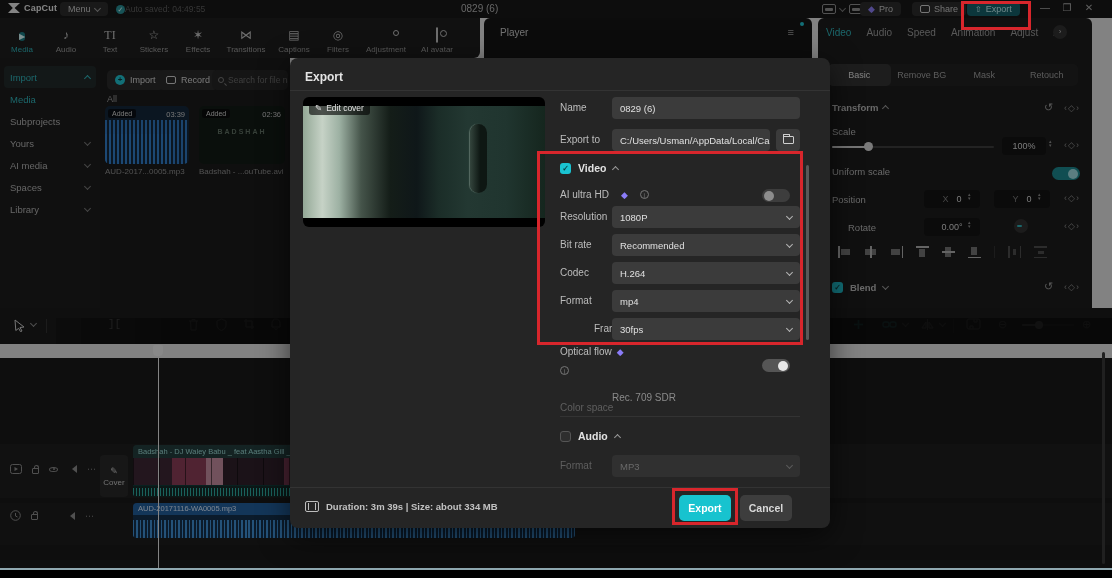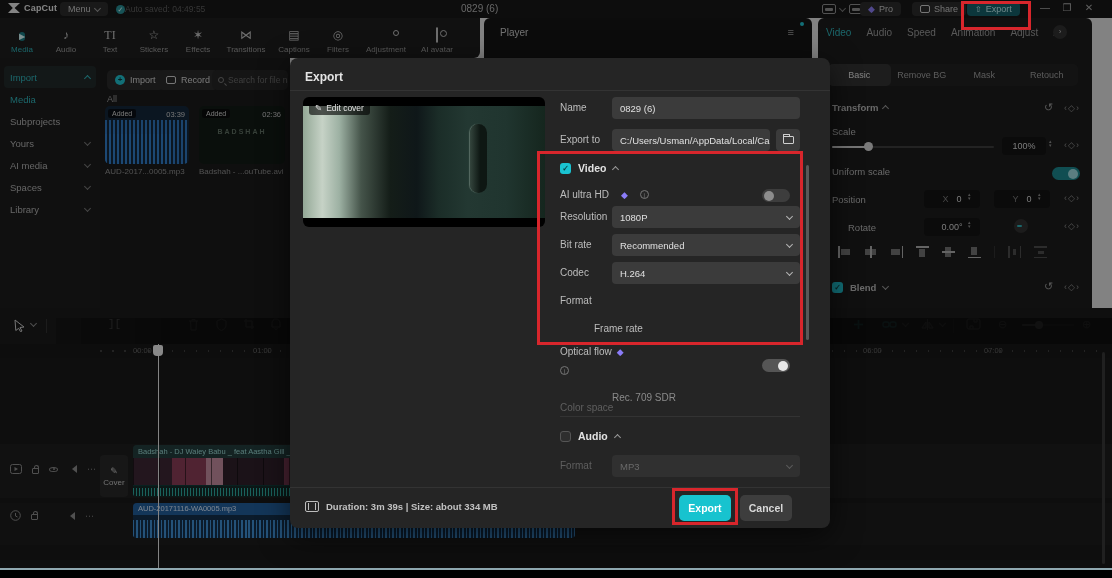--- a/index.html
+++ b/index.html
@@ -491,27 +491,20 @@
       <path d="M4 11 V8 H7 V11 M8 1 V4 H11 V1" fill="none" stroke="#8f8f8f" stroke-width="1"></path>
       </svg>
     <span class="abs tico" style="left:998px; top:10px;">⊖</span>
     <div class="abs slider-track" style="left:1022px; top:326px; width:52px; top:16px;">
       <div class="slider-fill" style="width:16px; background:#9a9a9a;"></div>
       <div class="slider-knob" style="left:13px; width:8px; height:8px; top:-3px; background:#bdbdbd;"></div>
     </div>
     <span class="abs tico" style="left:1082px; top:10px;">⊕</span>
   </div>
 
-  <div class="ruler">
-    <div class="ruler-ticks"></div>
-    <span class="rlab" style="left:133px;">00:00</span>
-    <span class="rlab" style="left:253px;">01:00</span>
-    <span class="rlab" style="left:863px;">06:00</span>
-    <span class="rlab" style="left:984px;">07:00</span>
-  </div>
 
   <div class="tracks">
 
     <div class="track-row" style="top:86px; height:54px;"></div>
 
     <div class="track-row" style="top:145px; height:42px; background:#161616;"></div>
 
     <div class="abs row" style="left:10px; top:106px; gap:10px;">
       <svg width="12" height="10" viewBox="0 0 12 10">
         <rect x="0.5" y="0.5" width="11" height="9" rx="2" fill="none" stroke="#8a8a8a"></rect>
@@ -608,21 +601,29 @@
     <div class="f-input f-select" style="top:176px;">
       <span>Recommended</span>
         <span class="chev"></span>
     </div>
     <div class="f-label" style="left:270px; top:209px;">Codec</div>
     <div class="f-input f-select" style="top:204px;">
       <span>H.264</span>
         <span class="chev"></span>
     </div>
     <div class="f-label" style="left:270px; top:237px;">Format</div>
+    <div class="f-input f-select" style="top:232px;">
+      <span>mp4</span>
+        <span class="chev"></span>
+    </div>
     <div class="f-label" style="left:270px; top:265px;padding-left:34px;">Frame rate</div>
+    <div class="f-input f-select" style="top:260px;">
+      <span>30fps</span>
+        <span class="chev"></span>
+    </div>
 
     <div class="abs row" style="left:270px; top:288px; gap:5px;">
       <span class="f-label" style="position:static;">Optical flow</span>
       <span class="diamond">◆</span>
     </div>
     <div class="abs toggle tg-on2" style="left:472px; top:288px; width:28px; height:13px;">
         <span class="knob"></span>
       </div>
     <span class="abs info-ic" style="left:270px; top:308px;">i</span>
 

